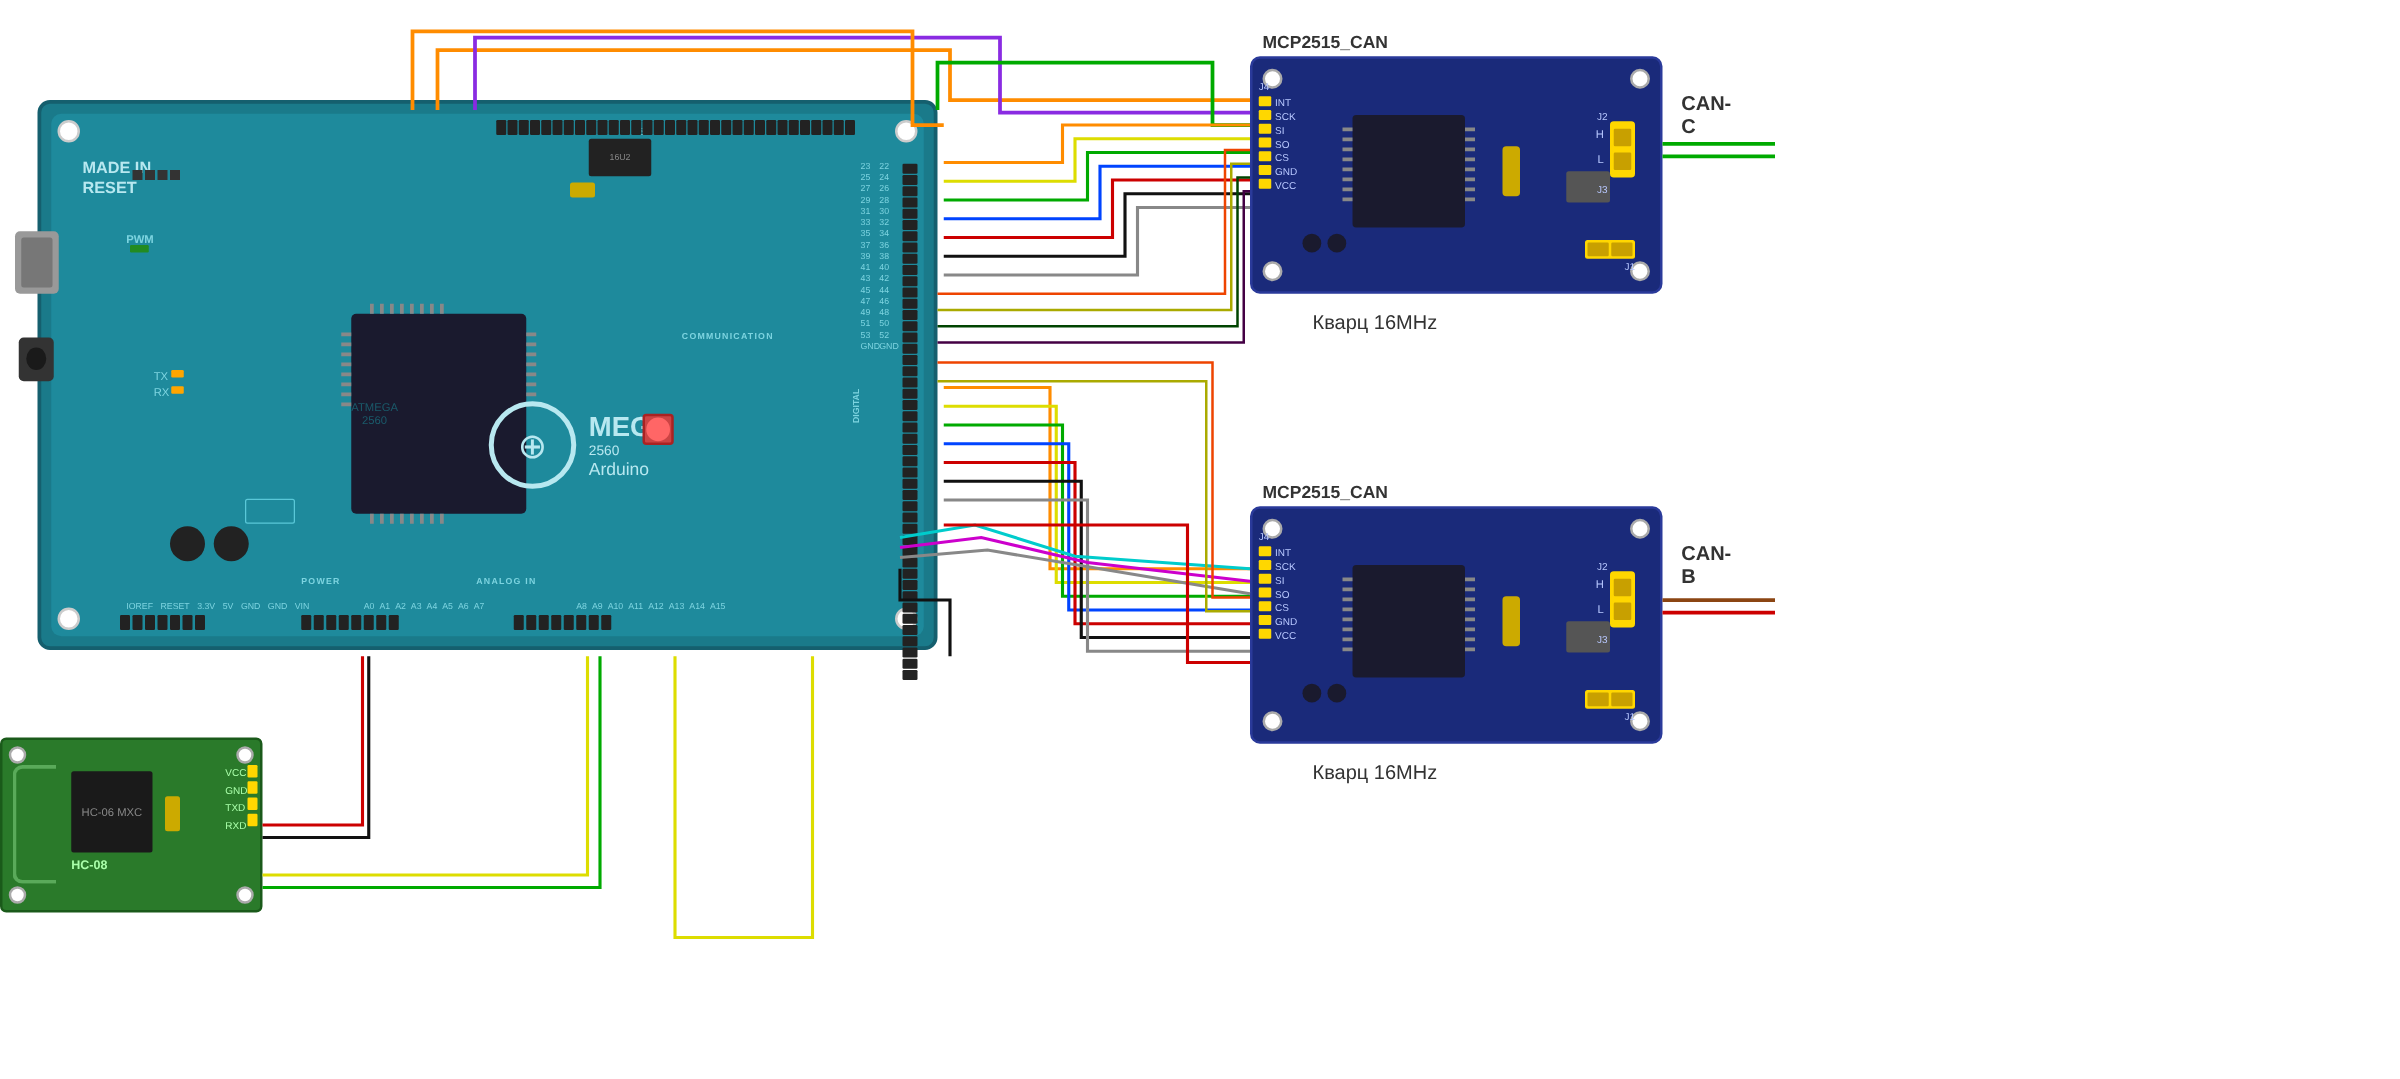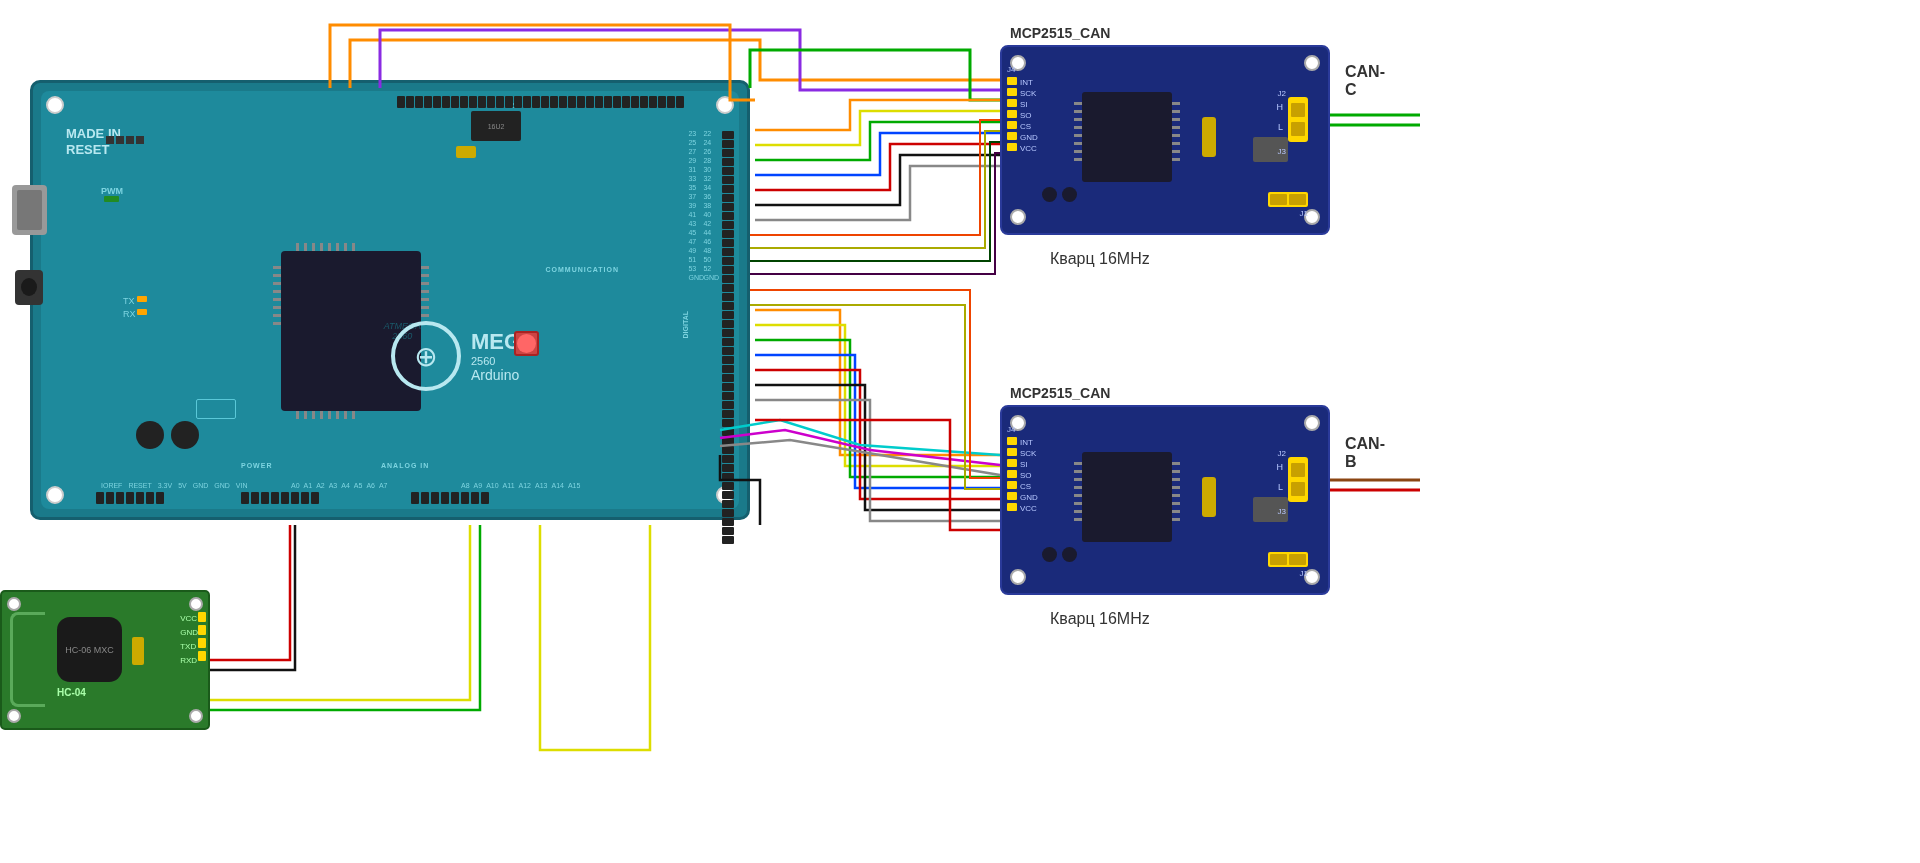--- a/index.html
+++ b/index.html
@@ -162,21 +162,21 @@
 
       <div class="board-label" style="left:60px; top:95px;">PWM</div>
       <div style="position:absolute; left:63px; top:105px; width:15px; height:6px; background:#228b22; border-radius:1px;"></div>
 
       <div style="position:absolute; left:82px; top:205px; color:#7dd4e0; font-size:9px;">TX</div>
       <div style="position:absolute; left:96px; top:205px; width:10px; height:6px; background:#ffa500; border-radius:1px;"></div>
       <div style="position:absolute; left:82px; top:218px; color:#7dd4e0; font-size:9px;">RX</div>
       <div style="position:absolute; left:96px; top:218px; width:10px; height:6px; background:#ffa500; border-radius:1px;"></div>
 
       <div class="ic-chip">
-        <div style="position:absolute; top:0; left:0; right:0; bottom:0; display:flex; align-items:center; justify-content:flex-end;font-style:italic;">
+        <div style="position:absolute; top:0; left:0; right:0; bottom:0; display:flex; align-items:center; justify-content:flex-start;">
           <div style="color:#1a5a6a; font-size:9px; text-align:center;">ATMEGA<br>2560</div>
         </div>
 
         <div style="position:absolute; left:-8px; top:15px; display:flex; flex-direction:column; gap:5px;">
           <div style="width:8px;height:3px;background:#888;"></div>
           <div style="width:8px;height:3px;background:#888;"></div>
           <div style="width:8px;height:3px;background:#888;"></div>
           <div style="width:8px;height:3px;background:#888;"></div>
           <div style="width:8px;height:3px;background:#888;"></div>
           <div style="width:8px;height:3px;background:#888;"></div>
@@ -534,21 +534,21 @@
           <div style="flex:1; background:#c8a000; border-radius:1px;"></div>
           <div style="flex:1; background:#c8a000; border-radius:1px;"></div>
         </div>
         <div style="color:#b8c8ff; font-size:8px; text-align:right; margin-top:2px;">J1</div>
       </div>
 
       <div style="position:absolute; left:40px; top:140px; width:15px; height:15px; background:#1a1a2e; border-radius:50%;"></div>
       <div style="position:absolute; left:60px; top:140px; width:15px; height:15px; background:#1a1a2e; border-radius:50%;"></div>
     </div>
 
-    <div class="can-label" style="left:345px; top:43px;">CAN-C</div>
+    <div class="can-label" style="left:345px; top:55px;">CAN-C</div>
 
     <div class="kvarz-label" style="left:50px; top:230px;">Кварц 16MHz</div>
   </div>
 
   <div style="position:absolute; left:1000px; top:380px;">
     <div style="position:absolute; top:5px; left:10px; color:#333; font-size:14px; font-weight:bold;">MCP2515_CAN</div>
     <div style="width:330px; height:190px; background:#1a2a7a; border-radius:8px; border:2px solid #2a3a9a; position:relative; margin-top:25px;">
 
       <div style="position:absolute; top:8px; left:8px; width:16px; height:16px; border-radius:50%; background:#fff; border:2px solid #aaa;"></div>
       <div style="position:absolute; top:8px; right:8px; width:16px; height:16px; border-radius:50%; background:#fff; border:2px solid #aaa;"></div>
@@ -634,28 +634,28 @@
   <div style="position:absolute; left:0px; top:590px;">
     <div style="width:210px; height:140px; background:#2a7a2a; border-radius:5px; border:2px solid #1a5a1a; position:relative;">
 
       <div style="position:absolute; top:5px; left:5px; width:14px; height:14px; border-radius:50%; background:#fff; border:2px solid #aaa;"></div>
       <div style="position:absolute; top:5px; right:5px; width:14px; height:14px; border-radius:50%; background:#fff; border:2px solid #aaa;"></div>
       <div style="position:absolute; bottom:5px; left:5px; width:14px; height:14px; border-radius:50%; background:#fff; border:2px solid #aaa;"></div>
       <div style="position:absolute; bottom:5px; right:5px; width:14px; height:14px; border-radius:50%; background:#fff; border:2px solid #aaa;"></div>
 
       <div style="position:absolute; left:8px; top:20px; width:35px; height:95px; border:3px solid #5aaa5a; border-right:none; border-radius:8px 0 0 8px;"></div>
 
-      <div style="position:absolute; left:55px; top:25px; width:65px; height:65px; background:#1a1a1a; border-radius:13px; display:flex; align-items:center; justify-content:center;">
+      <div style="position:absolute; left:55px; top:25px; width:65px; height:65px; background:#1a1a1a; border-radius:2px; display:flex; align-items:center; justify-content:center;">
         <div style="color:#888; font-size:9px; text-align:center;">HC-06
 MXC</div>
       </div>
 
       <div style="position:absolute; left:130px; top:45px; width:12px; height:28px; background:#ccaa00; border-radius:2px;"></div>
 
-      <div style="position:absolute; left:55px; top:95px; color:#aaffaa; font-size:10px; font-weight:bold;">HC-04</div>
+      <div style="position:absolute; left:55px; top:95px; color:#aaffaa; font-size:10px; font-weight:bold;">HC-08</div>
 
       <div style="position:absolute; right:10px; top:20px; color:#aaffaa; font-size:8px; line-height:14px;">
         <div>VCC</div>
           <div>GND</div>
           <div>TXD</div>
           <div>RXD</div>
       </div>
 
       <div style="position:absolute; right:2px; top:20px; display:flex; flex-direction:column; gap:3px;">
         <div style="width:8px;height:10px;background:#ffd700;border-radius:1px;"></div>

